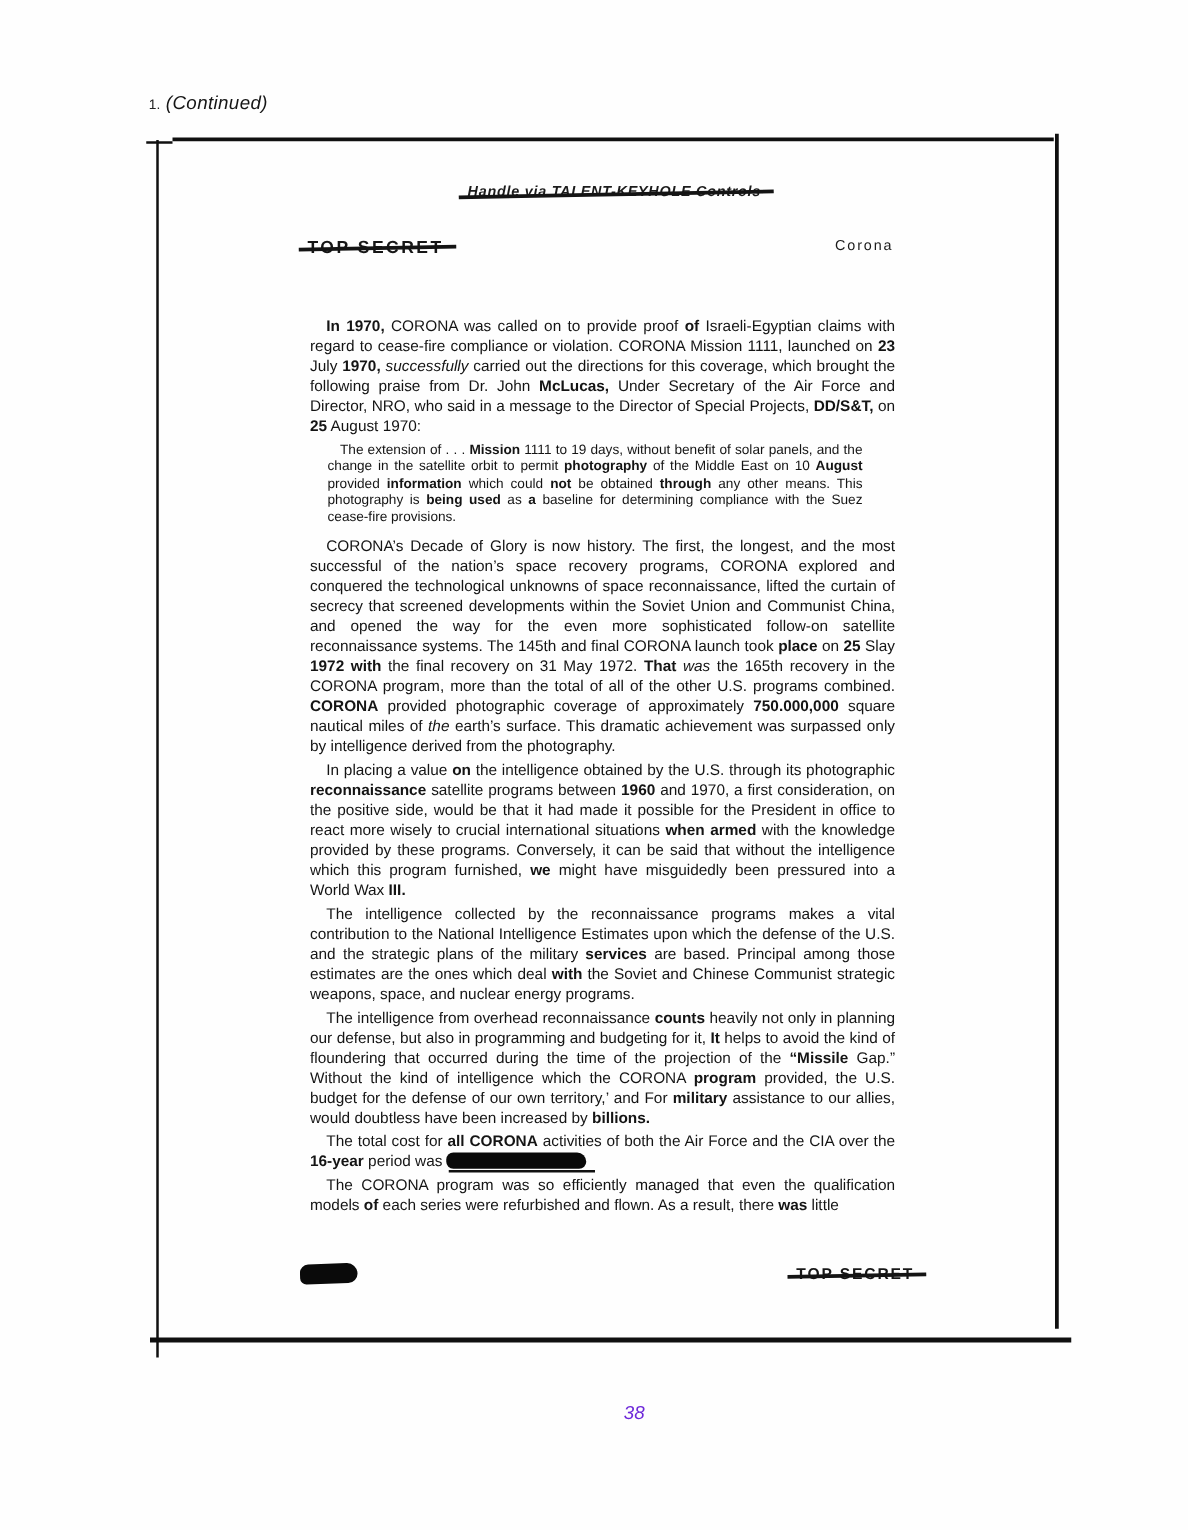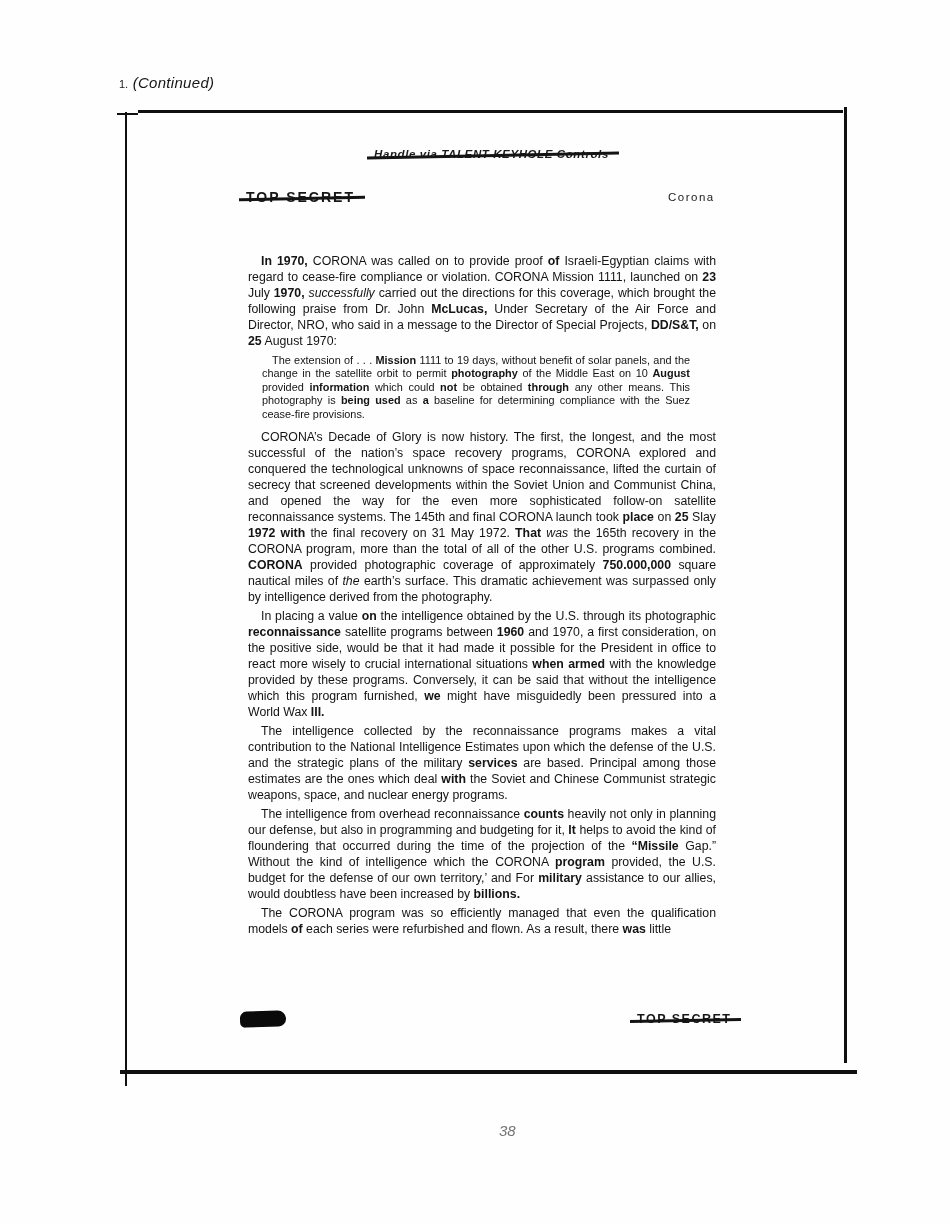--- a/index.html
+++ b/index.html
@@ -76,21 +76,21 @@
   .footer-redaction {
     position: absolute; left: 240px; top: 1011px; width: 46px; height: 16px;
     background: #0a0a0a; border-radius: 8px 10px 9px 6px; transform: rotate(-2deg);
   }
   .ts-bottom {
     position: absolute; left: 637px; top: 1012px;
     font-size: 12.5px; font-weight: bold; letter-spacing: 1.5px; white-space: nowrap;
   }
   .page-number {
     position: absolute; left: 499px; top: 1122px;
-    font-size: 15px; font-style: italic; color: #737373;
+    font-size: 15px; font-style: italic; color: #6d28d9;
   }
 </style>
 </head>
 <body>
 
 <div class="sheet">
 
   <div class="continued">
     <span class="cont-num">1.</span>
     <span class="cont-label">(Continued)</span>
@@ -106,20 +106,21 @@
   <div class="ts-top strike">TOP SECRET</div>
   <div class="doc-title">Corona</div>
 
   <div class="doc-body">
       <p class="para"><span class="seg-b">In 1970,</span><span> CORONA was called on to provide proof </span><span class="seg-b">of</span><span> Israeli-Egyptian claims with regard to cease-fire compliance or violation. CORONA Mission 1111, launched on </span><span class="seg-b">23</span><span> July </span><span class="seg-b">1970,</span><span> </span><span class="seg-i">successfully</span><span> carried out the directions for this coverage, which brought the following praise from Dr. John </span><span class="seg-b">McLucas,</span><span> Under Secretary of the Air Force and Director, NRO, who said in a message to the Director of Special Projects, </span><span class="seg-b">DD/S&amp;T,</span><span> on </span><span class="seg-b">25</span><span> August 1970:</span></p>
       <p class="quote"><span>The extension of . . . </span><span class="seg-b">Mission</span><span> 1111 to 19 days, without benefit of solar panels, and the change in the satellite orbit to permit </span><span class="seg-b">photography</span><span> of the Middle East on 10 </span><span class="seg-b">August</span><span> provided </span><span class="seg-b">information</span><span> which could </span><span class="seg-b">not</span><span> be obtained </span><span class="seg-b">through</span><span> any other means. This photography is </span><span class="seg-b">being used</span><span> as </span><span class="seg-b">a</span><span> baseline for determining compliance with the Suez cease-fire provisions.</span></p>
       <p class="para"><span>CORONA’s Decade of Glory is now history. The first, the longest, and the most successful of the nation’s space recovery programs, CORONA explored and conquered the technological unknowns of space reconnaissance, lifted the curtain of secrecy that screened developments within the Soviet Union and Communist China, and opened the way for the even more sophisticated follow-on satellite reconnaissance systems. The 145th and final CORONA launch took </span><span class="seg-b">place</span><span> on </span><span class="seg-b">25</span><span> Slay </span><span class="seg-b">1972 with</span><span> the final recovery on 31 May 1972. </span><span class="seg-b">That</span><span> </span><span class="seg-i">was</span><span> the 165th recovery in the CORONA program, more than the total of all of the other U.S. programs combined. </span><span class="seg-b">CORONA</span><span> provided photographic coverage of approximately </span><span class="seg-b">750.000,000</span><span> square nautical miles of </span><span class="seg-i">the</span><span> earth’s surface. This dramatic achievement was surpassed only by intelligence derived from the photography.</span></p>
       <p class="para"><span>In placing a value </span><span class="seg-b">on</span><span> the intelligence obtained by the U.S. through its photographic </span><span class="seg-b">reconnaissance</span><span> satellite programs between </span><span class="seg-b">1960</span><span> and 1970, a first consideration, on the positive side, would be that it had made it possible for the President in office to react more wisely to crucial international situations </span><span class="seg-b">when armed</span><span> with the knowledge provided by these programs. Conversely, it can be said that without the intelligence which this program furnished, </span><span class="seg-b">we</span><span> might have misguidedly been pressured into a World Wax </span><span class="seg-b">III.</span></p>
       <p class="para"><span>The intelligence collected by the reconnaissance programs makes a vital contribution to the National Intelligence Estimates upon which the defense of the U.S. and the strategic plans of the military </span><span class="seg-b">services</span><span> are based. Principal among those estimates are the ones which deal </span><span class="seg-b">with</span><span> the Soviet and Chinese Communist strategic weapons, space, and nuclear energy programs.</span></p>
       <p class="para"><span>The intelligence from overhead reconnaissance </span><span class="seg-b">counts</span><span> heavily not only in planning our defense, but also in programming and budgeting for it, </span><span class="seg-b">It</span><span> helps to avoid the kind of floundering that occurred during the time of the projection of the </span><span class="seg-b">“Missile</span><span> Gap.” Without the kind of intelligence which the CORONA </span><span class="seg-b">program</span><span> provided, the U.S. budget for the defense of our own territory,’ and For </span><span class="seg-b">military</span><span> assistance to our allies, would doubtless have been increased by </span><span class="seg-b">billions.</span></p>
+      <p class="para"><span>The total cost for </span><span class="seg-b">all CORONA</span><span> activities of both the Air Force and the CIA over the </span><span class="seg-b">16-year</span><span> period was </span><span class="seg-redact"></span></p>
       <p class="para"><span>The CORONA program was so efficiently managed that even the qualification models </span><span class="seg-b">of</span><span> each series were refurbished and flown. As a result, there </span><span class="seg-b">was</span><span> little</span></p>
     </div>
 
   <div class="footer-redaction"></div>
   <div class="ts-bottom strike">TOP SECRET</div>
 
   <div class="page-number">38</div>
 </div>
 
 </body></html>

